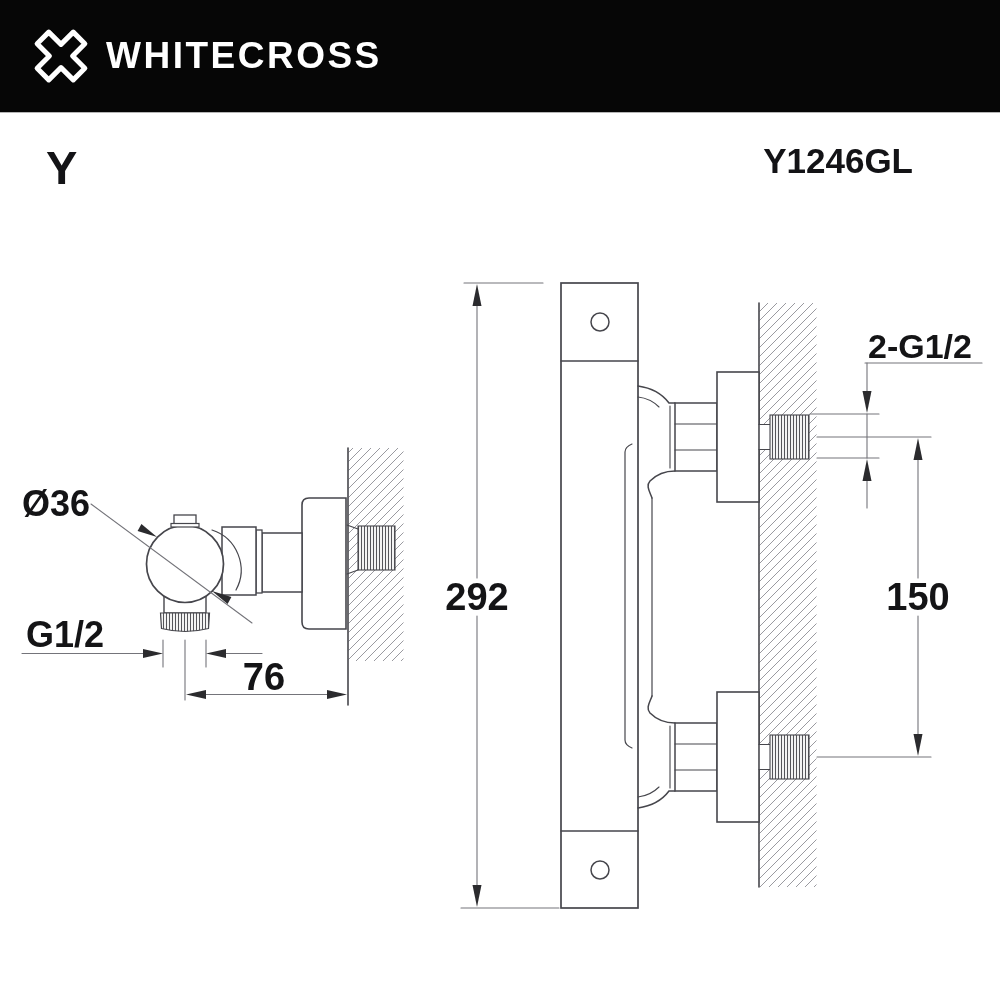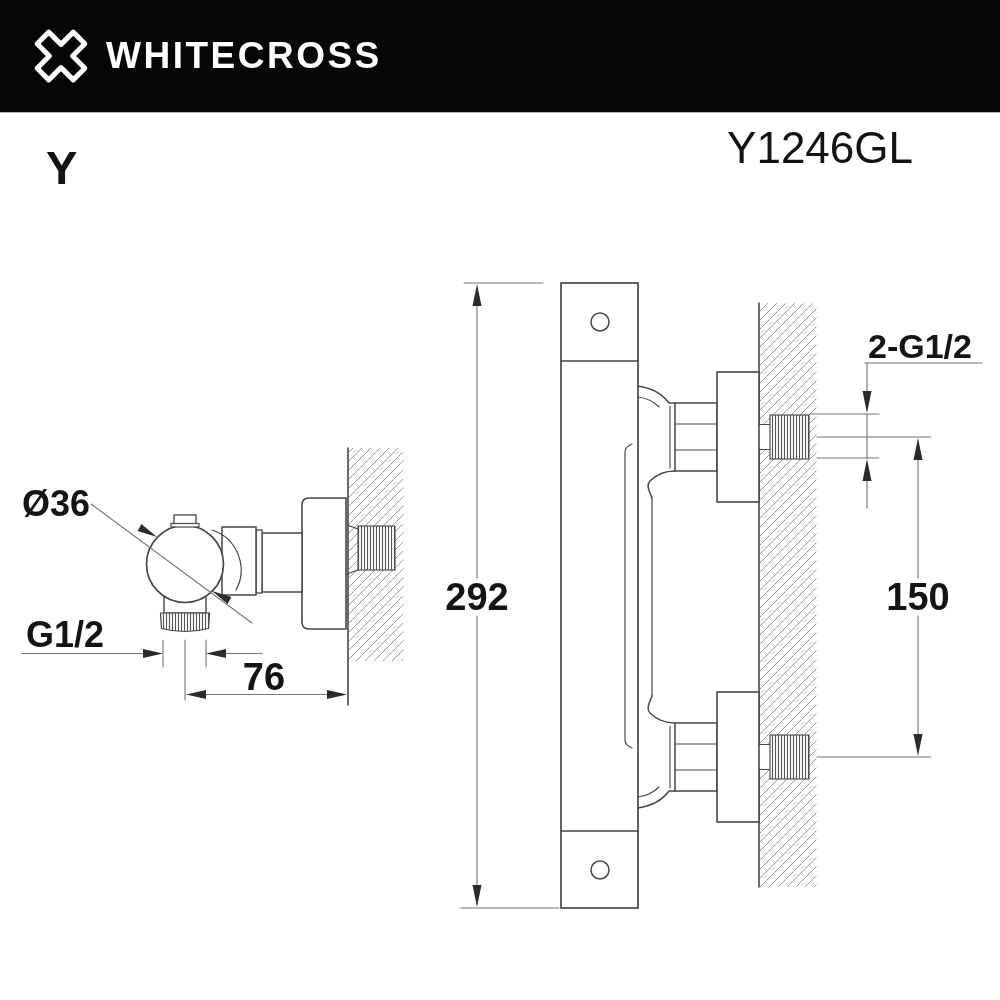--- a/index.html
+++ b/index.html
@@ -3,21 +3,21 @@
 <meta charset="utf-8">
 <style>
   html,body{margin:0;padding:0;background:#ffffff;}
   body{width:1000px;height:1000px;position:relative;overflow:hidden;
        font-family:"Liberation Sans", sans-serif;}
   .header{position:absolute;left:0;top:0;width:1000px;height:113px;background:#060606;
           display:flex;align-items:center;padding-left:30px;box-sizing:border-box;
           border-bottom:1px solid #b5b5b5;z-index:2;}
   .brand{color:#ffffff;font-size:37px;font-weight:700;letter-spacing:2.5px;margin-left:14px;}
   .series-label{position:absolute;left:46px;top:140px;font-size:47px;font-weight:700;color:#131316;z-index:2;}
-  .model-label{position:absolute;right:87px;top:123px;font-size:44px;font-weight:400;color:#131316;z-index:2;}
+  .model-label{position:absolute;right:87px;top:141px;font-size:35px;font-weight:700;color:#131316;z-index:2;}
   .drawing-svg{position:absolute;left:0;top:0;z-index:1;}
   text.dim{font-family:"Liberation Sans",sans-serif;font-weight:700;fill:#141416;}
 </style>
 </head>
 <body>
 
 <div class="header">
   <svg width="62" height="62" viewBox="-34 -34 68 68">
     <path d="M -9,-28 L 9,-28 L 9,-9 L 28,-9 L 28,9 L 9,9 L 9,28 L -9,28 L -9,9 L -28,9 L -28,-9 L -9,-9 Z" transform="rotate(45)" fill="none" stroke="#ffffff" stroke-width="5.5" stroke-linejoin="round"></path>
   </svg>

